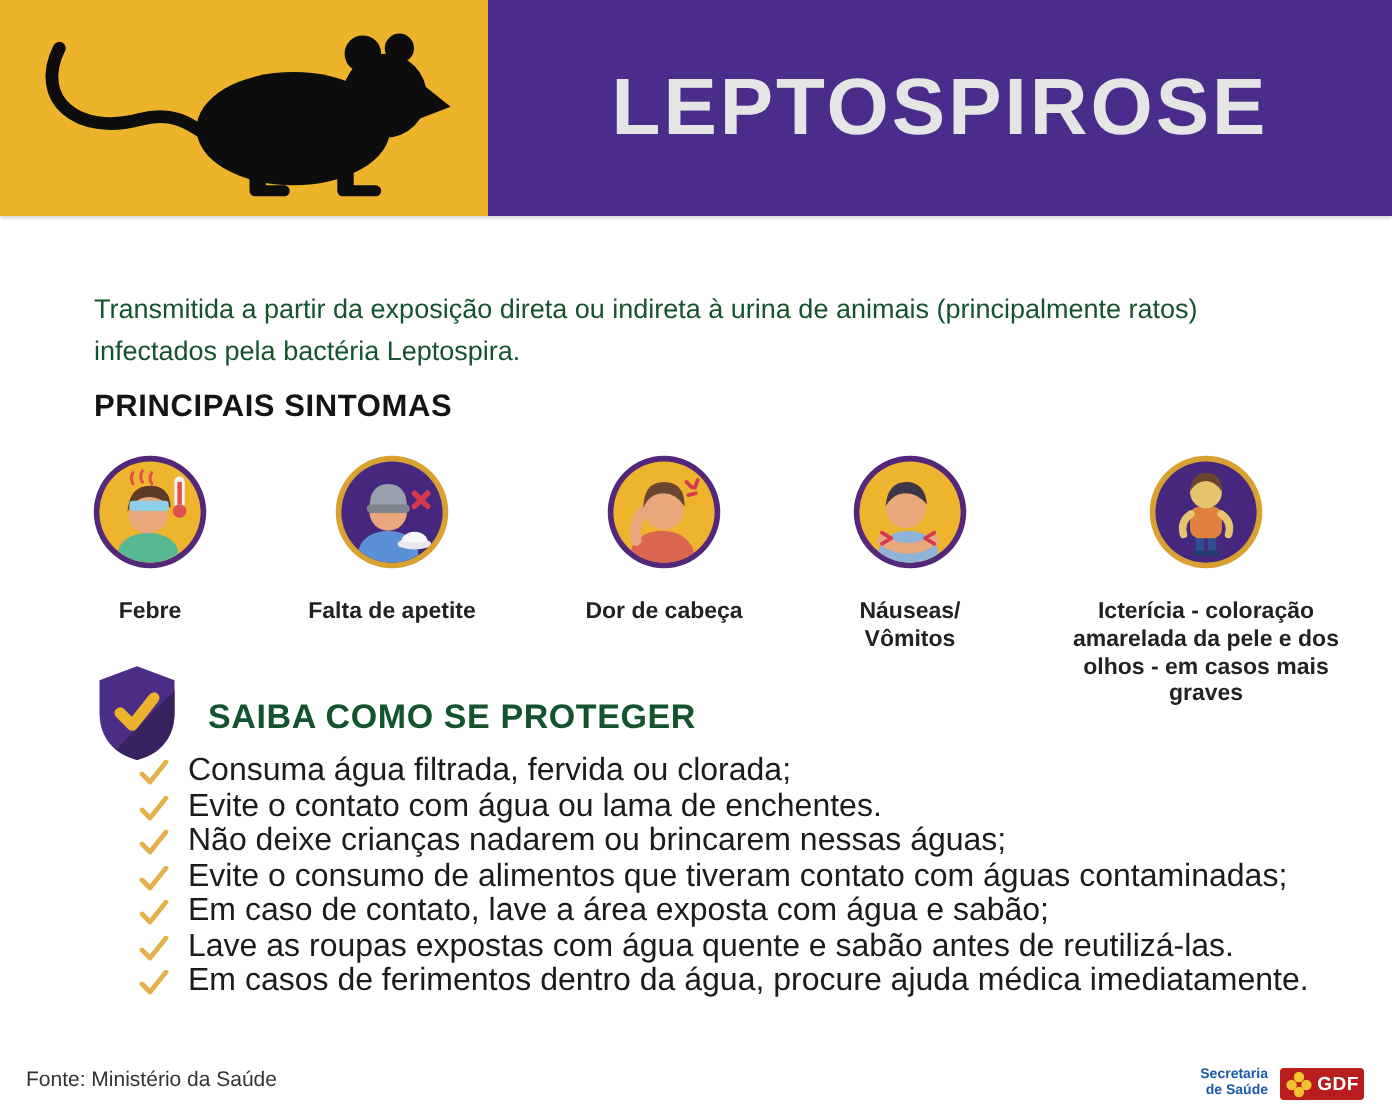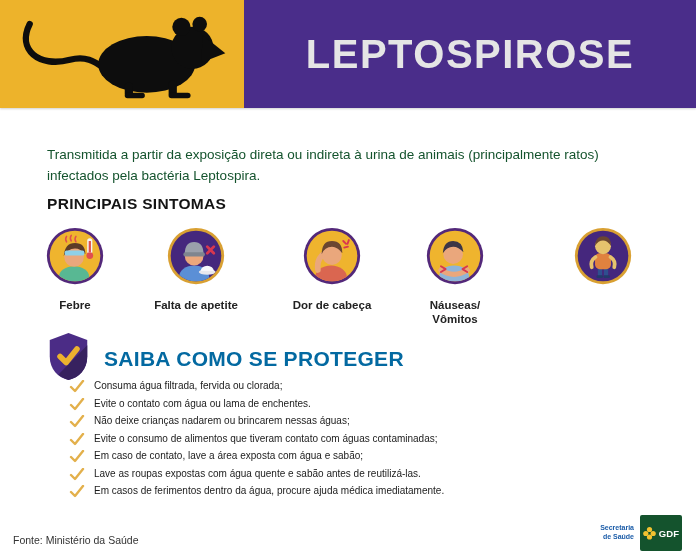--- a/index.html
+++ b/index.html
@@ -16,29 +16,29 @@
   .intro{position:absolute;left:47px;top:130px;width:608px;font-size:13.5px;line-height:21.5px;color:#14532d;}
   
   .symptoms-heading{position:absolute;left:47px;top:195px;font-size:15.5px;font-weight:700;letter-spacing:.3px;color:#141414;}
   .symptoms{position:absolute;left:36px;top:226px;width:646px;display:flex;justify-content:space-between;align-items:flex-start;}
   .symptom{display:flex;flex-direction:column;align-items:center;text-align:center;}
   .symptom.s1{width:78px}.symptom.s2{width:108px}.symptom.s3{width:108px}
   .symptom.s4{width:96px}.symptom.s5{width:82px}.symptom.s6{width:158px}
   .symptom-label{margin-top:9px;font-size:11.5px;font-weight:700;line-height:1.2;color:#222;white-space:pre-line;}
   
   .protect{position:absolute;left:46px;top:331px;display:flex;align-items:center;gap:13px;}
-  .protect-heading{font-size:21px;font-weight:800;letter-spacing:.3px;color:#0369a1;}
+  .protect-heading{font-size:17px;font-weight:800;letter-spacing:.3px;color:#14532d;}
   .checklist{position:absolute;left:69px;top:379px;margin:0;padding:0;list-style:none;width:600px;}
-  .checklist li{display:flex;align-items:flex-start;gap:9px;font-size:10px;line-height:14.5px;margin-bottom:3px;color:#1b1b1b;font-weight:500;}
+  .checklist li{display:flex;align-items:flex-start;gap:9px;font-size:16px;line-height:14.5px;margin-bottom:3px;color:#1b1b1b;font-weight:500;}
   .check-icon{flex:0 0 auto;margin-top:1px;}
   
   .source{position:absolute;left:13px;bottom:11px;font-size:10.5px;color:#333;}
   .logo-group{position:absolute;right:14px;bottom:6px;display:flex;align-items:center;gap:6px;}
   .secretaria{font-size:7px;line-height:1.25;color:#1B5CA8;font-weight:700;text-align:right;white-space:pre-line;}
-  .gdf-box{width:42px;height:36px;background:#14532d;border-radius:2px;display:flex;align-items:center;justify-content:center;gap:3px;}
+  .gdf-box{width:42px;height:16px;background:#b91c1c;border-radius:2px;display:flex;align-items:center;justify-content:center;gap:3px;}
   .gdf-text{color:#fff;font-size:9.5px;font-weight:800;letter-spacing:.2px;}
 </style>
 </head>
 <body>
 
 <div class="poster">
 
   <div class="header">
     <div class="header-yellow">
       <span>
@@ -167,20 +167,21 @@
             <rect x="33" y="43" width="4.5" height="11" rx="2" fill="#2F4E8F"></rect>
             <rect x="25" y="52.5" width="7" height="3" rx="1.5" fill="#223a6b"></rect>
             <rect x="32.5" y="52.5" width="7" height="3" rx="1.5" fill="#223a6b"></rect>
             <rect x="23.5" y="29" width="17" height="17" rx="5" fill="#E0823F"></rect>
             <path d="M24,33 q-6,4 -4,11 M40,33 q6,4 4,11" stroke="#E6C36D" stroke-width="4" fill="none" stroke-linecap="round"></path>
             <circle cx="32" cy="21.5" r="8.5" fill="#E6C36D"></circle>
             <path d="M23.5,21 q1,-10 8.5,-10 q8.5,0 8.5,10 q-4,-5.5 -8.5,-5.5 q-5,0 -8.5,5.5 z" fill="#6A4631"></path>
           </g>
         </svg>
       </span>
+      <div class="symptom-label">Icterícia - coloração amarelada da pele e dos olhos - em casos mais graves</div>
     </div>
 
   </div>
 
   <div class="protect">
     <span>
       <svg width="45" height="51" viewBox="0 0 48 54">
         <path d="M24,2 L44,9.5 V27 C44,41 35,49.5 24,52 C13,49.5 4,41 4,27 V9.5 Z" fill="#4B2C86"></path>
         <path d="M24,52 C35,49.5 44,41 44,27 V15 L13,46.5 C16.2,48.9 19.9,50.8 24,52 Z" fill="#37215F"></path>
         <path d="M15,27 l6.5,6.5 L33,19" stroke="#ECB22E" stroke-width="6" fill="none" stroke-linecap="round" stroke-linejoin="round"></path>

